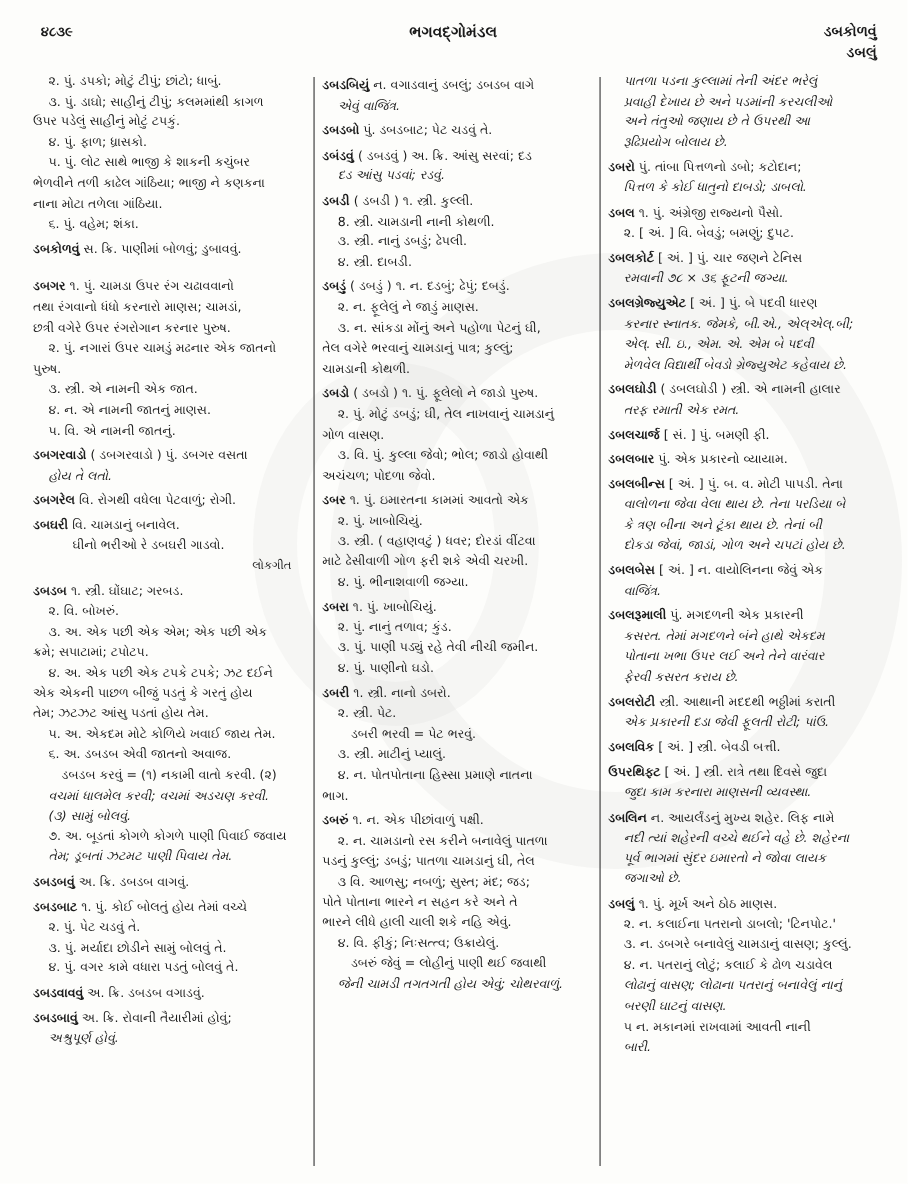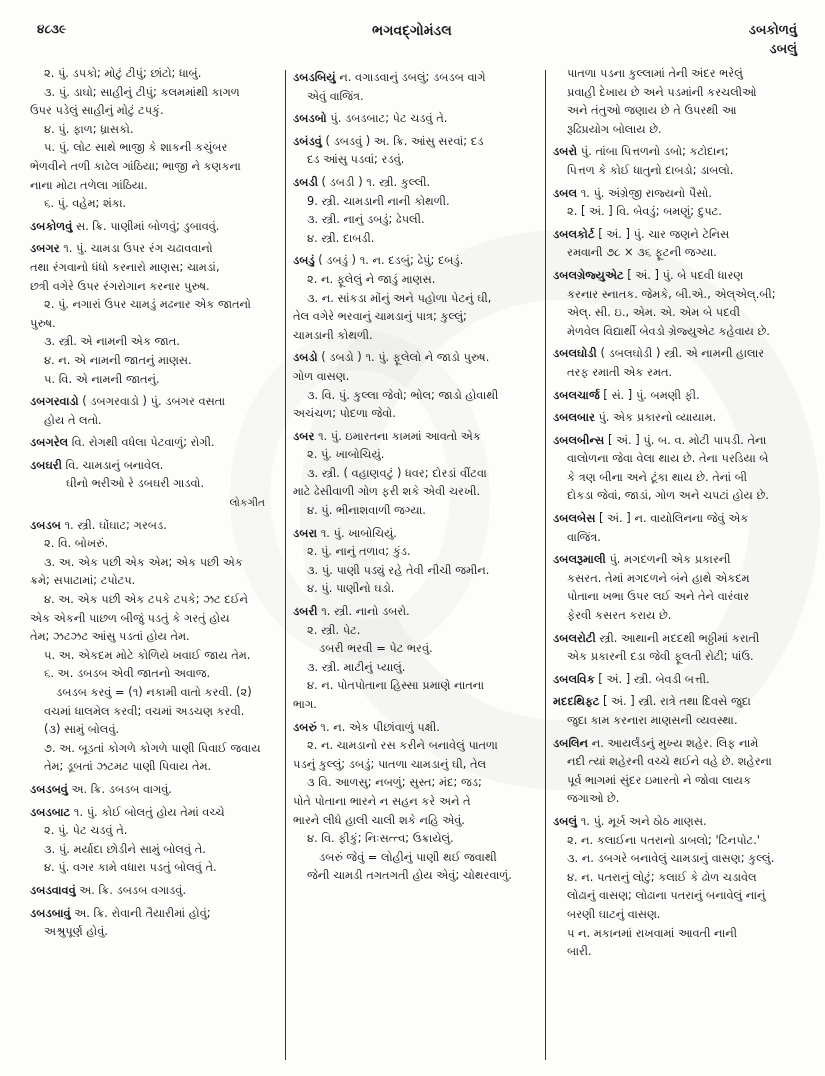--- a/index.html
+++ b/index.html
@@ -16,21 +16,21 @@
   .hdr-gw2 { position:absolute; right:28px; top:41px; font-size:13px; font-weight:bold; }
   .col { position:absolute; top:64px; font-size:11.4px; line-height:18.6px; }
   .col1 { left:30px; width:245px; }
   .col2 { left:293px; width:244px; }
   .col3 { left:553px; width:248px; }
   .sep { position:absolute; top:70px; width:1px; height:990px; background:#333; }
   .sep1 { left:285px; } .sep2 { left:545px; }
   .head-line { text-indent:0; }
   .hw { font-weight:bold; }
   .sub { padding-left:14px; }
-  .cont { padding-left:14px; }
+  .cont { padding-left:14px;font-style:italic; }
   .quote { padding-left:36px; }
   .right { text-align:right; padding-right:10px; font-size:10.5px; }
   .idiom { padding-left:26px; }
   .line { white-space:normal; }
 </style>
 </head>
 <body>
 
 <div class="page">
   <div class="watermark"></div>
@@ -47,21 +47,21 @@
   <div class="col col1">
       <div class="line sub">૨. પું. ડપકો; મોટું ટીપું; છાંટો; ધાબું.</div>
       <div class="line sub">૩. પું. ડાઘો; સાહીનું ટીપું; કલમમાંથી કાગળ</div>
       <div class="line ">ઉપર પડેલું સાહીનું મોટું ટપકું.</div>
       <div class="line sub">૪. પું. ફાળ; ધ્રાસકો.</div>
       <div class="line sub">૫. પું. લોટ સાથે ભાજી કે શાકની કચુંબર</div>
       <div class="line ">ભેળવીને તળી કાઢેલ ગાંઠિયા; ભાજી ને કણકના</div>
       <div class="line ">નાના મોટા તળેલા ગાંઠિયા.</div>
       <div class="line sub">૬. પું. વહેમ; શંકા.</div>
       <div class="line head-line" style="margin-top: 4px;"><span class="hw">ડબકોળવું</span><span> સ. ક્રિ. પાણીમાં બોળવું; ડુબાવવું.</span></div>
-      <div class="line head-line" style="margin-top: 4px;"><span class="hw">ડબગર</span><span> ૧. પું. ચામડા ઉપર રંગ ચઢાવવાનો</span></div>
+      <div class="line head-line" style="margin-top: 16px;"><span class="hw">ડબગર</span><span> ૧. પું. ચામડા ઉપર રંગ ચઢાવવાનો</span></div>
       <div class="line ">તથા રંગવાનો ધંધો કરનારો માણસ; ચામડાં,</div>
       <div class="line ">છત્રી વગેરે ઉપર રંગરોગાન કરનાર પુરુષ.</div>
       <div class="line sub">૨. પું. નગારાં ઉપર ચામડું મઢનાર એક જાતનો</div>
       <div class="line ">પુરુષ.</div>
       <div class="line sub">૩. સ્ત્રી. એ નામની એક જાત.</div>
       <div class="line sub">૪. ન. એ નામની જાતનું માણસ.</div>
       <div class="line sub">૫. વિ. એ નામની જાતનું.</div>
       <div class="line head-line" style="margin-top: 4px;"><span class="hw">ડબગરવાડો</span><span> ( ડબગરવાડો ) પું. ડબગર વસતા</span></div>
       <div class="line cont">હોય તે લતો.</div>
       <div class="line head-line" style="margin-top: 4px;"><span class="hw">ડબગરેલ</span><span> વિ. રોગથી વધેલા પેટવાળું; રોગી.</span></div>
@@ -91,29 +91,30 @@
       <div class="line head-line" style="margin-top: 4px;"><span class="hw">ડબડબાવું</span><span> અ. ક્રિ. રોવાની તૈયારીમાં હોવું;</span></div>
       <div class="line cont">અશ્રુપૂર્ણ હોવું.</div>
     </div>
   <div class="col col2">
       <div class="line head-line" style="margin-top: 4px;"><span class="hw">ડબડબિયું</span><span> ન. વગાડવાનું ડબલું; ડબડબ વાગે</span></div>
       <div class="line cont">એવું વાજિંત્ર.</div>
       <div class="line head-line" style="margin-top: 4px;"><span class="hw">ડબડબો</span><span> પું. ડબડબાટ; પેટ ચડવું તે.</span></div>
       <div class="line head-line" style="margin-top: 4px;"><span class="hw">ડબંડવું</span><span> ( ડબડવું ) અ. ક્રિ. આંસુ સરવાં; દડ</span></div>
       <div class="line cont">દડ આંસુ પડવાં; રડવું.</div>
       <div class="line head-line" style="margin-top: 4px;"><span class="hw">ડબડી</span><span> ( ડબડી ) ૧. સ્ત્રી. કુલ્લી.</span></div>
-      <div class="line sub">9. સ્ત્રી. ચામડાની નાની કોથળી.</div>
+      <div class="line sub">8. સ્ત્રી. ચામડાની નાની કોથળી.</div>
       <div class="line sub">૩. સ્ત્રી. નાનું ડબડું; ઢેપલી.</div>
       <div class="line sub">૪. સ્ત્રી. દાબડી.</div>
       <div class="line head-line" style="margin-top: 4px;"><span class="hw">ડબડું</span><span> ( ડબડું ) ૧. ન. દડબું; ઢેપું; દબડું.</span></div>
       <div class="line sub">૨. ન. ફૂલેલું ને જાડું માણસ.</div>
       <div class="line sub">૩. ન. સાંકડા મોંનું અને પહોળા પેટનું ઘી,</div>
       <div class="line ">તેલ વગેરે ભરવાનું ચામડાનું પાત્ર; કુલ્લું;</div>
       <div class="line ">ચામડાની કોથળી.</div>
       <div class="line head-line" style="margin-top: 4px;"><span class="hw">ડબડો</span><span> ( ડબડો ) ૧. પું. ફૂલેલો ને જાડો પુરુષ.</span></div>
+      <div class="line sub">૨. પું. મોટું ડબડું; ઘી, તેલ નાખવાનું ચામડાનું</div>
       <div class="line ">ગોળ વાસણ.</div>
       <div class="line sub">૩. વિ. પું. કુલ્લા જેવો; ભોલ; જાડો હોવાથી</div>
       <div class="line ">અચંચળ; પોદળા જેવો.</div>
       <div class="line head-line" style="margin-top: 4px;"><span class="hw">ડબર</span><span> ૧. પું. ઇમારતના કામમાં આવતો એક</span></div>
       <div class="line sub">૨. પું. ખાબોચિયું.</div>
       <div class="line sub">૩. સ્ત્રી. ( વહાણવટું ) ધવર; દોરડાં વીંટવા</div>
       <div class="line ">માટે ઢેસીવાળી ગોળ ફરી શકે એવી ચરખી.</div>
       <div class="line sub">૪. પું. ભીનાશવાળી જગ્યા.</div>
       <div class="line head-line" style="margin-top: 4px;"><span class="hw">ડબરા</span><span> ૧. પું. ખાબોચિયું.</span></div>
       <div class="line sub">૨. પું. નાનું તળાવ; કુંડ.</div>
@@ -160,21 +161,21 @@
       <div class="line cont">દોકડા જેવાં, જાડાં, ગોળ અને ચપટાં હોય છે.</div>
       <div class="line head-line" style="margin-top: 4px;"><span class="hw">ડબલબેસ</span><span> [ અં. ] ન. વાયોલિનના જેવું એક</span></div>
       <div class="line cont">વાજિંત્ર.</div>
       <div class="line head-line" style="margin-top: 4px;"><span class="hw">ડબલરૂમાલી</span><span> પું. મગદળની એક પ્રકારની</span></div>
       <div class="line cont">કસરત. તેમાં મગદળને બંને હાથે એકદમ</div>
       <div class="line cont">પોતાના ખભા ઉપર લઈ અને તેને વારંવાર</div>
       <div class="line cont">ફેરવી કસરત કરાય છે.</div>
       <div class="line head-line" style="margin-top: 4px;"><span class="hw">ડબલરોટી</span><span> સ્ત્રી. આથાની મદદથી ભઠ્ઠીમાં કરાતી</span></div>
       <div class="line cont">એક પ્રકારની દડા જેવી ફૂલતી રોટી; પાંઉ.</div>
       <div class="line head-line" style="margin-top: 4px;"><span class="hw">ડબલવિક</span><span> [ અં. ] સ્ત્રી. બેવડી બત્તી.</span></div>
-      <div class="line head-line" style="margin-top: 4px;"><span class="hw">મદદથિફ્ટ</span><span> [ અં. ] સ્ત્રી. રાત્રે તથા દિવસે જુદા</span></div>
+      <div class="line head-line" style="margin-top: 4px;"><span class="hw">ઉપરથિફ્ટ</span><span> [ અં. ] સ્ત્રી. રાત્રે તથા દિવસે જુદા</span></div>
       <div class="line cont">જુદા કામ કરનારા માણસની વ્યવસ્થા.</div>
       <div class="line head-line" style="margin-top: 4px;"><span class="hw">ડબલિન</span><span> ન. આયર્લંડનું મુખ્ય શહેર. લિફ નામે</span></div>
       <div class="line cont">નદી ત્યાં શહેરની વચ્ચે થઈને વહે છે. શહેરના</div>
       <div class="line cont">પૂર્વ ભાગમાં સુંદર ઇમારતો ને જોવા લાયક</div>
       <div class="line cont">જગાઓ છે.</div>
       <div class="line head-line" style="margin-top: 4px;"><span class="hw">ડબલું</span><span> ૧. પું. મૂર્ખ અને ઠોઠ માણસ.</span></div>
       <div class="line sub">૨. ન. કલાઈના પતરાનો ડાબલો; 'ટિનપોટ.'</div>
       <div class="line sub">૩. ન. ડબગરે બનાવેલું ચામડાનું વાસણ; કુલ્લું.</div>
       <div class="line sub">૪. ન. પતરાનું લોટું; કલાઈ કે ઢોળ ચડાવેલ</div>
       <div class="line cont">લોઢાનું વાસણ; લોઢાના પતરાનું બનાવેલું નાનું</div>

